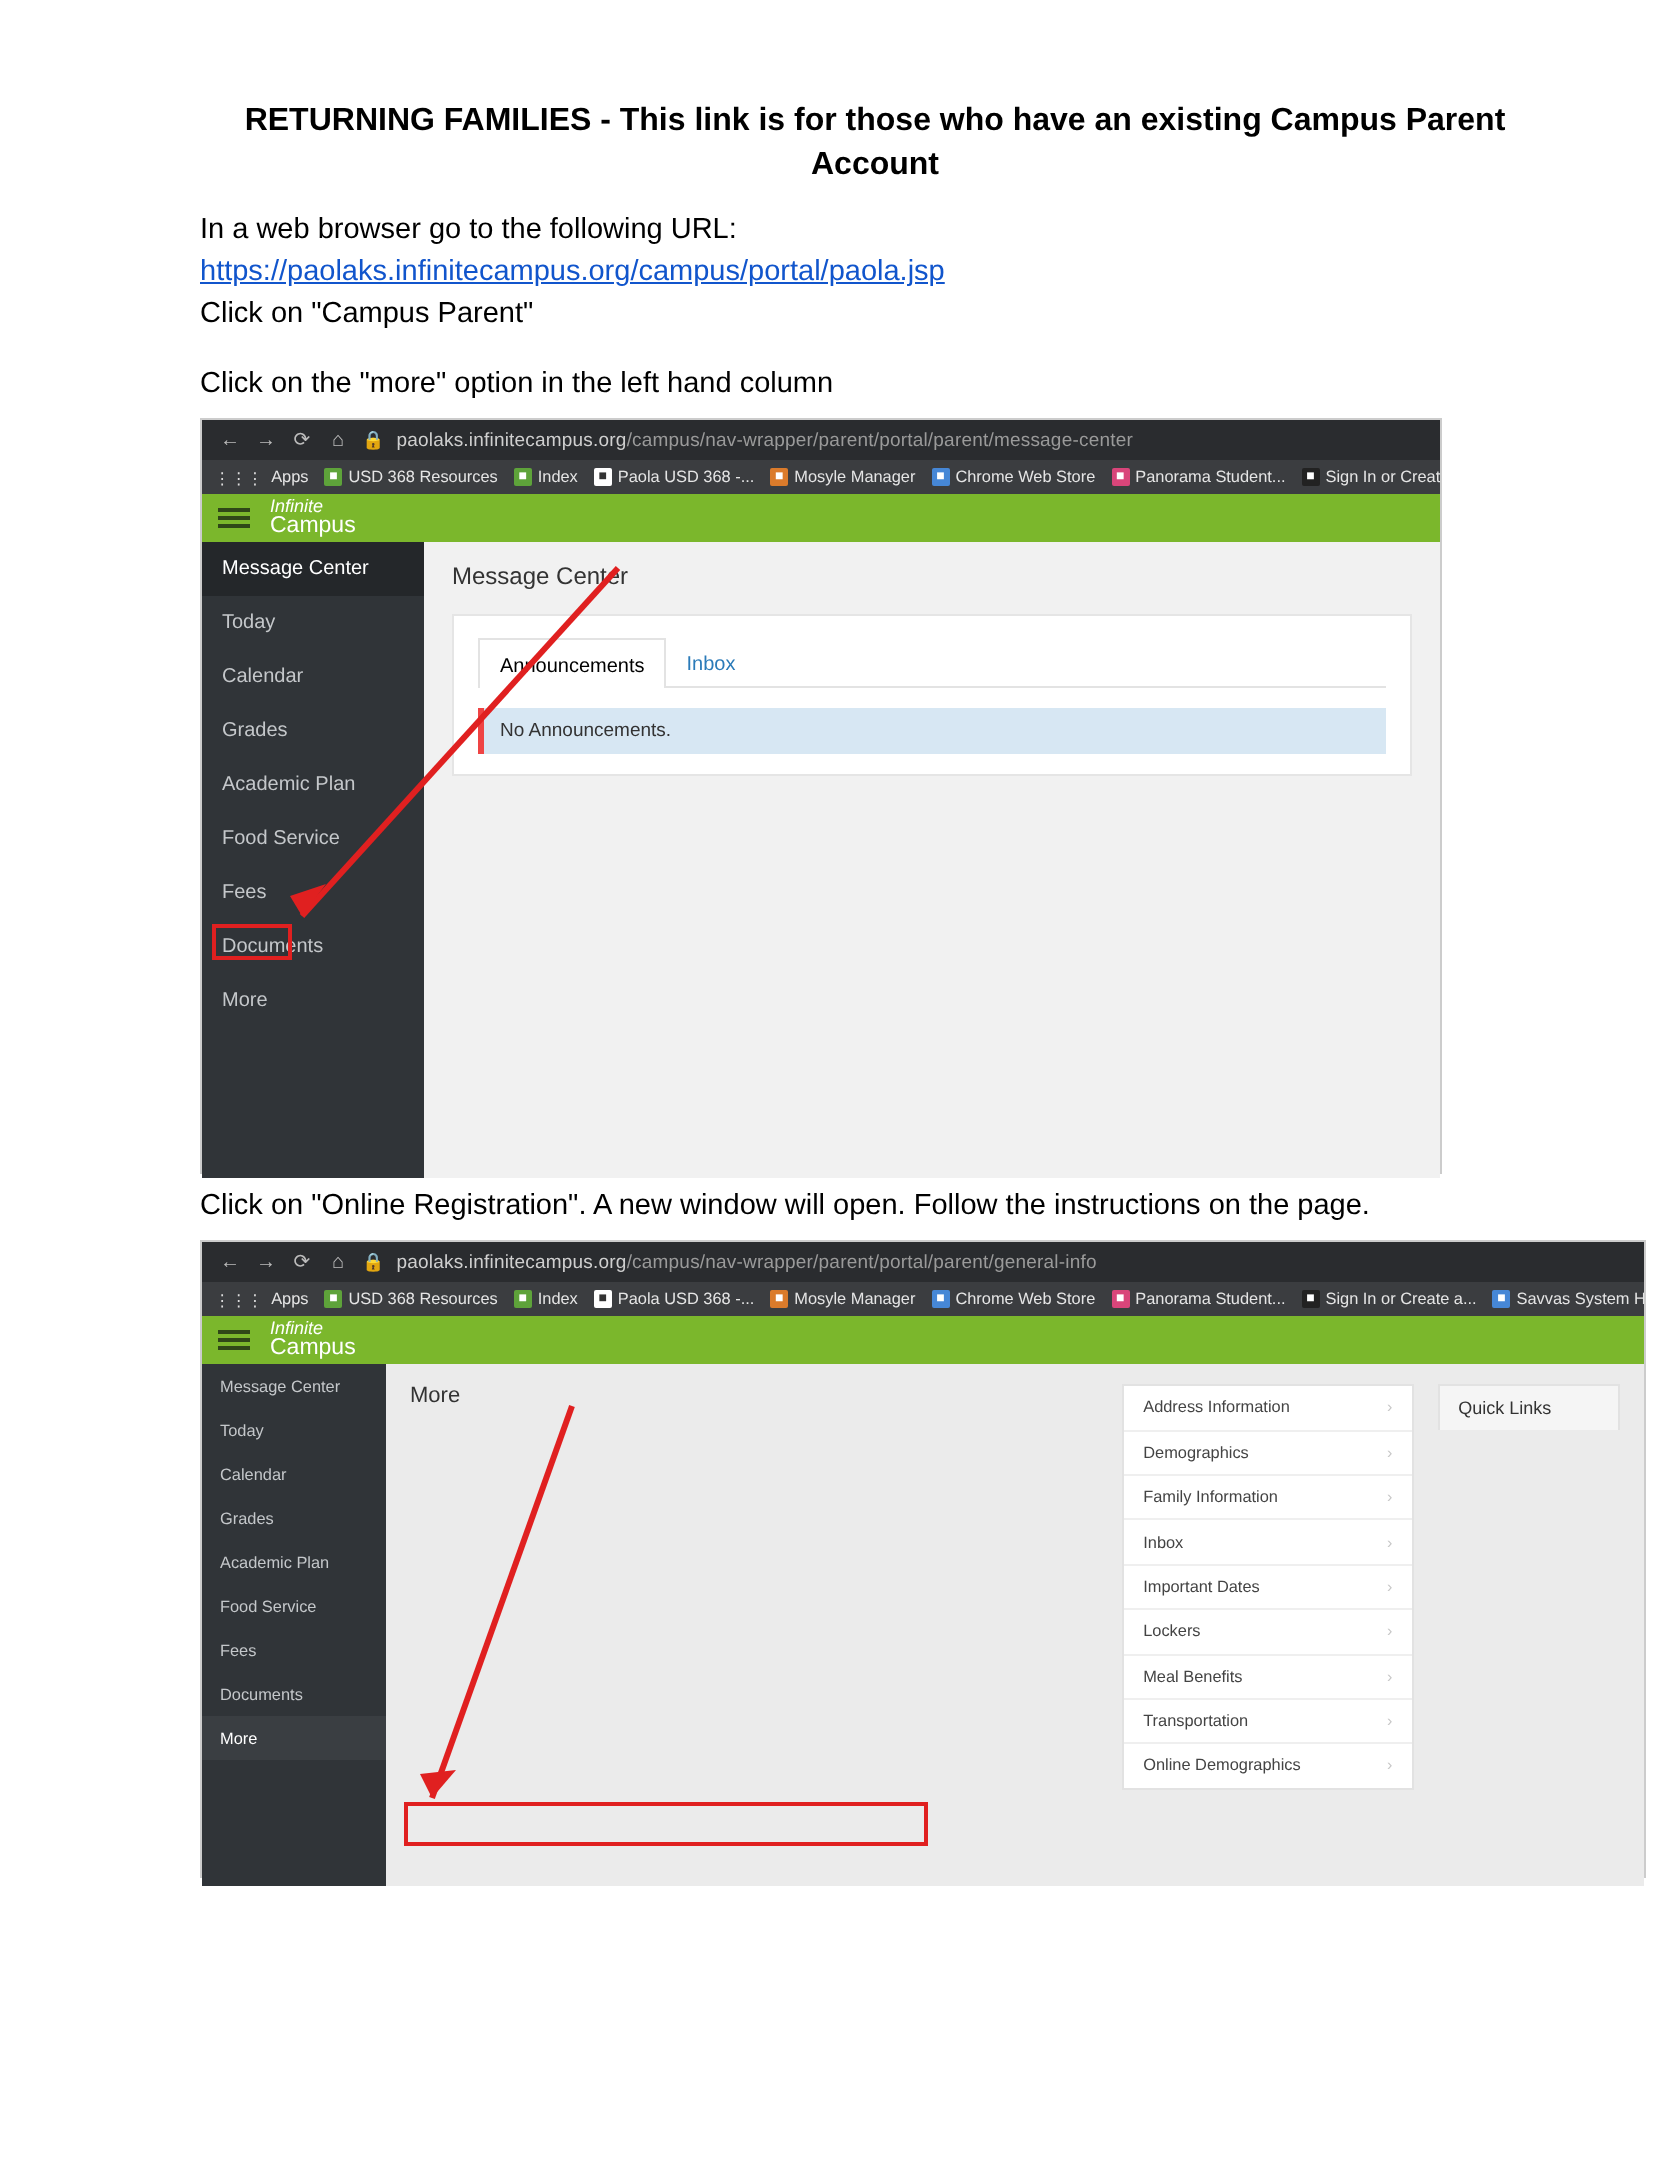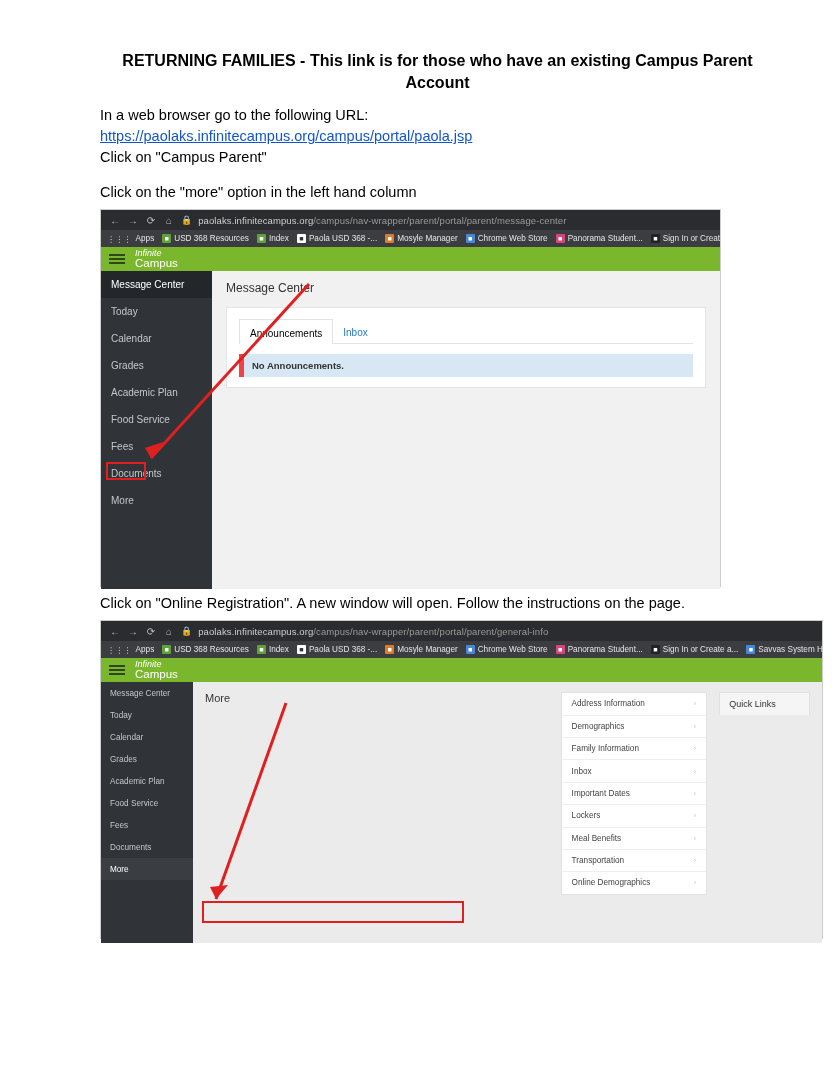--- a/index.html
+++ b/index.html
@@ -43,21 +43,21 @@
   .sidebar .item.light { background:#3a3e42; color:#fff; }
 
   
   .shot1 { width: 621px; height: 378px; }
   .shot1 .content1 { flex:1; background:#f1f1f1; padding: 10px 14px; }
   .shot1 .h { font-size:12px; color:#333; margin-bottom: 12px; }
   .shot1 .card { background:#fff; border:1px solid #e5e5e5; padding: 10px 12px; }
   .shot1 .tabs { display:flex; gap:0; font-size:10px; margin-bottom:10px; border-bottom:1px solid #e3e3e3; }
   .shot1 .tab { padding:8px 10px 5px; border:1px solid #e3e3e3; border-bottom:none; background:#fff; position:relative; top:1px; }
   .shot1 .tab.inactive { color:#2b7bb9; border:none; background:transparent; }
-  .shot1 .msgbox { background:#d7e7f3; border-left:5px solid #ef4444; color:#333; font-size:9.5px; padding:6px 8px;font-weight:bold; }
+  .shot1 .msgbox { background:#d7e7f3; border-left:3px solid #ef4444; color:#333; font-size:9.5px; padding:6px 8px; }
   .shot1 .sidebar { height: 318px; }
   .shot1 .redbox { position:absolute; border:2px solid #e02020; }
   .shot1 .arrow { position:absolute; pointer-events:none; }
 
   
   .shot2-wrap { width: 723px; }
   .shot2 { width: 723px; height: 319px; }
   .shot2 .sidebar { width:92px; font-size:8.2px; height: 261px; }
   .shot2 .sidebar .item { padding:6.5px 9px; }
   .shot2 .content2 { flex:1; background:#ebebeb; padding:10px 12px; display:flex; gap:12px; align-items:flex-start; }

